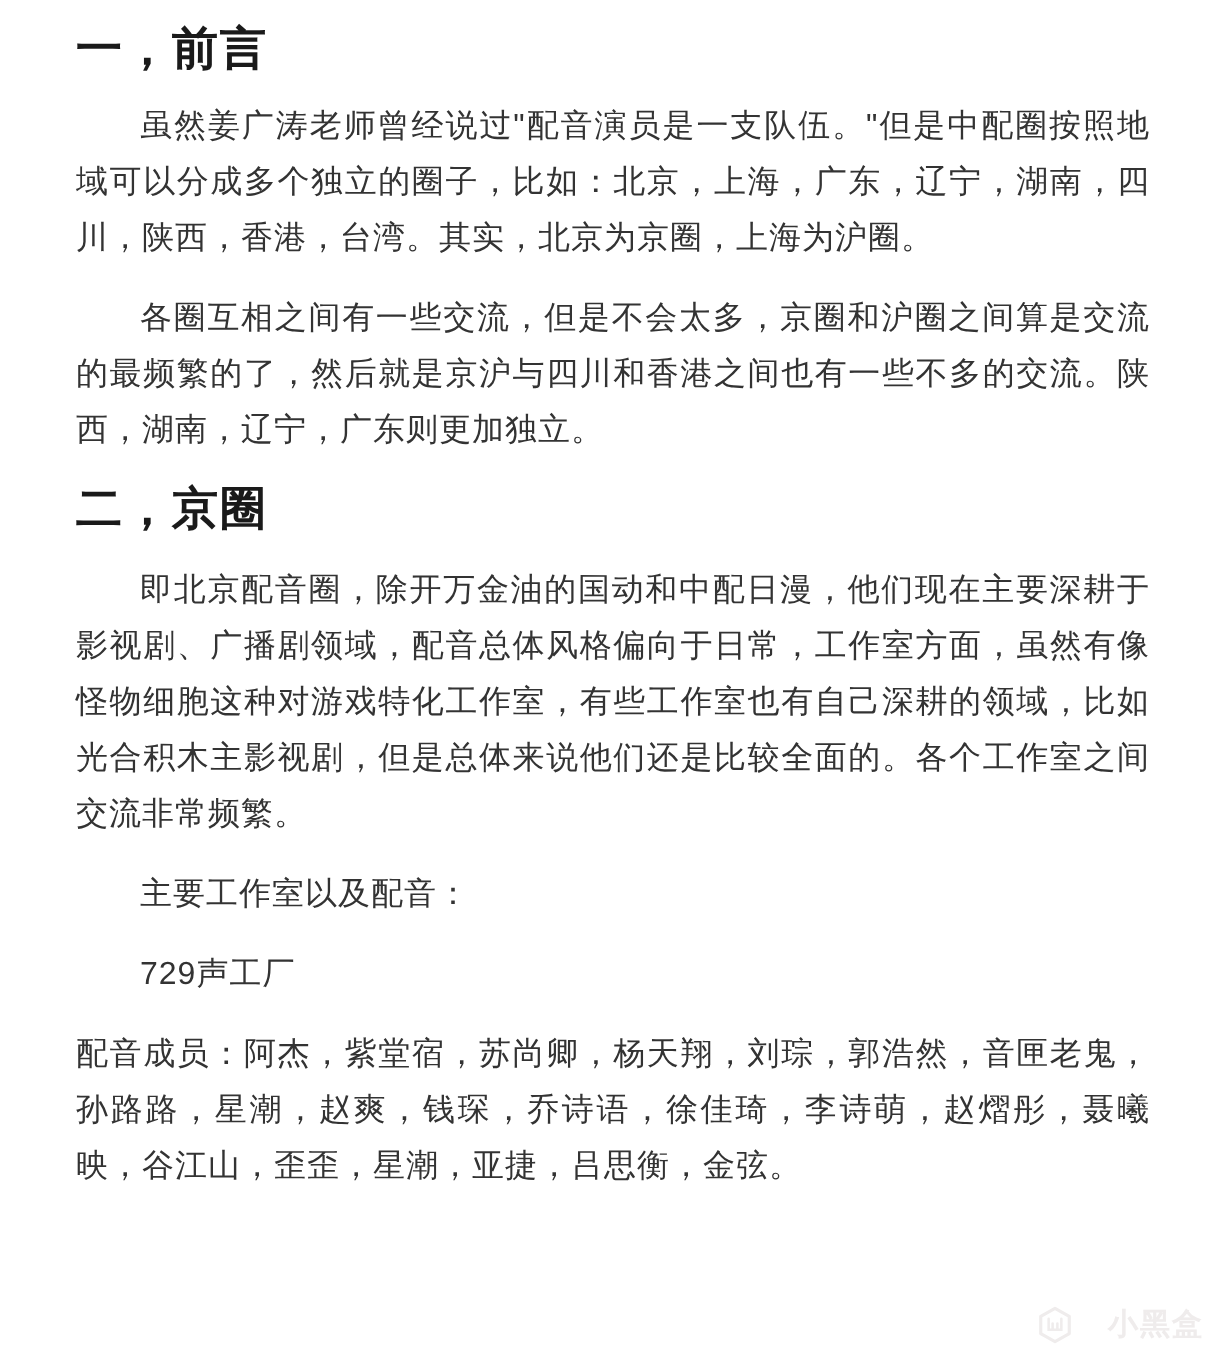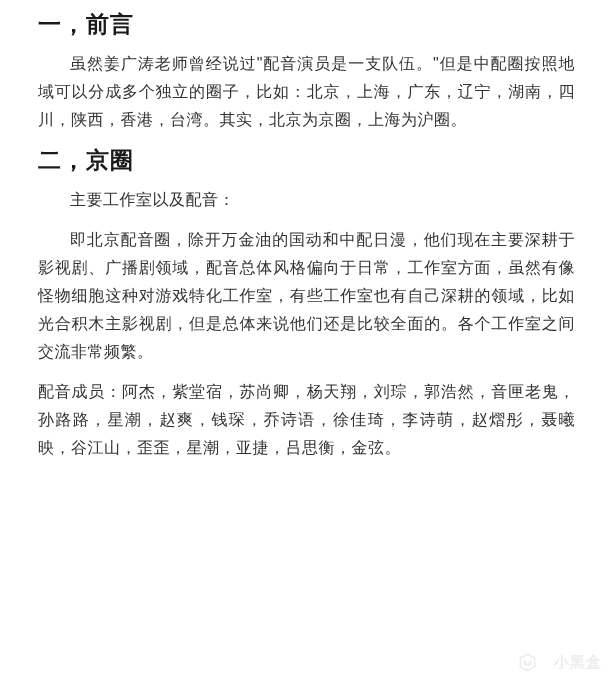--- a/index.html
+++ b/index.html
@@ -20,20 +20,21 @@
   h1.sec-heading {
     font-size: 23px;
     line-height: 28px;
     font-weight: 700;
     color: #1a1a1a;
     letter-spacing: 1px;
     margin: 0 0 12px 0;
   }
   section + section h1.sec-heading {
     margin-top: 6px;
+    font-family: Liberation Mono, monospace;
   }
   p.para {
     font-size: 16px;
     line-height: 28px;
     text-align: justify;
     color: #333333;
     margin: 0 0 12px 0;
     letter-spacing: 0.5px;
   }
   p.para.indent {
@@ -62,26 +63,28 @@
   }
 </style>
 </head>
 <body>
 
 <div class="page">
 
   <section>
     <h1 class="sec-heading">一，前言</h1>
     <p class="para indent">虽然姜广涛老师曾经说过"配音演员是一支队伍。"但是中配圈按照地域可以分成多个独立的圈子，比如：北京，上海，广东，辽宁，湖南，四川，陕西，香港，台湾。其实，北京为京圈，上海为沪圈。</p>
+    <p class="para indent">各圈互相之间有一些交流，但是不会太多，京圈和沪圈之间算是交流的最频繁的了，然后就是京沪与四川和香港之间也有一些不多的交流。陕西，湖南，辽宁，广东则更加独立。</p>
   </section>
 
   <section>
     <h1 class="sec-heading">二，京圈</h1>
+    <p class="para indent">即北京配音圈，除开万金油的国动和中配日漫，他们现在主要深耕于影视剧、广播剧领域，配音总体风格偏向于日常，工作室方面，虽然有像怪物细胞这种对游戏特化工作室，有些工作室也有自己深耕的领域，比如光合积木主影视剧，但是总体来说他们还是比较全面的。各个工作室之间交流非常频繁。</p>
     <p class="para indent">主要工作室以及配音：</p>
-    <p class="para indent">即北京配音圈，除开万金油的国动和中配日漫，他们现在主要深耕于影视剧、广播剧领域，配音总体风格偏向于日常，工作室方面，虽然有像怪物细胞这种对游戏特化工作室，有些工作室也有自己深耕的领域，比如光合积木主影视剧，但是总体来说他们还是比较全面的。各个工作室之间交流非常频繁。</p>
+    <p class="para indent">729声工厂</p>
     <p class="para">配音成员：阿杰，紫堂宿，苏尚卿，杨天翔，刘琮，郭浩然，音匣老鬼，孙路路，星潮，赵爽，钱琛，乔诗语，徐佳琦，李诗萌，赵熠彤，聂曦映，谷江山，歪歪，星潮，亚捷，吕思衡，金弦。</p>
   </section>
 
   <div class="watermark">
     <svg class="wm-icon" viewBox="0 0 24 24">
       <path d="M12 1.5 L21 6.5 L21 17.5 L12 22.5 L3 17.5 L3 6.5 Z" fill="none" stroke="#efecec" stroke-width="2" stroke-linejoin="round"></path>
       <path d="M8 8 L8 15 L16 15 L16 8 M10.5 15 L10.5 11 M13.5 15 L13.5 11" fill="none" stroke="#efecec" stroke-width="1.6" stroke-linecap="round"></path>
     </svg>
     <span class="wm-label">小黑盒</span>
   </div>

